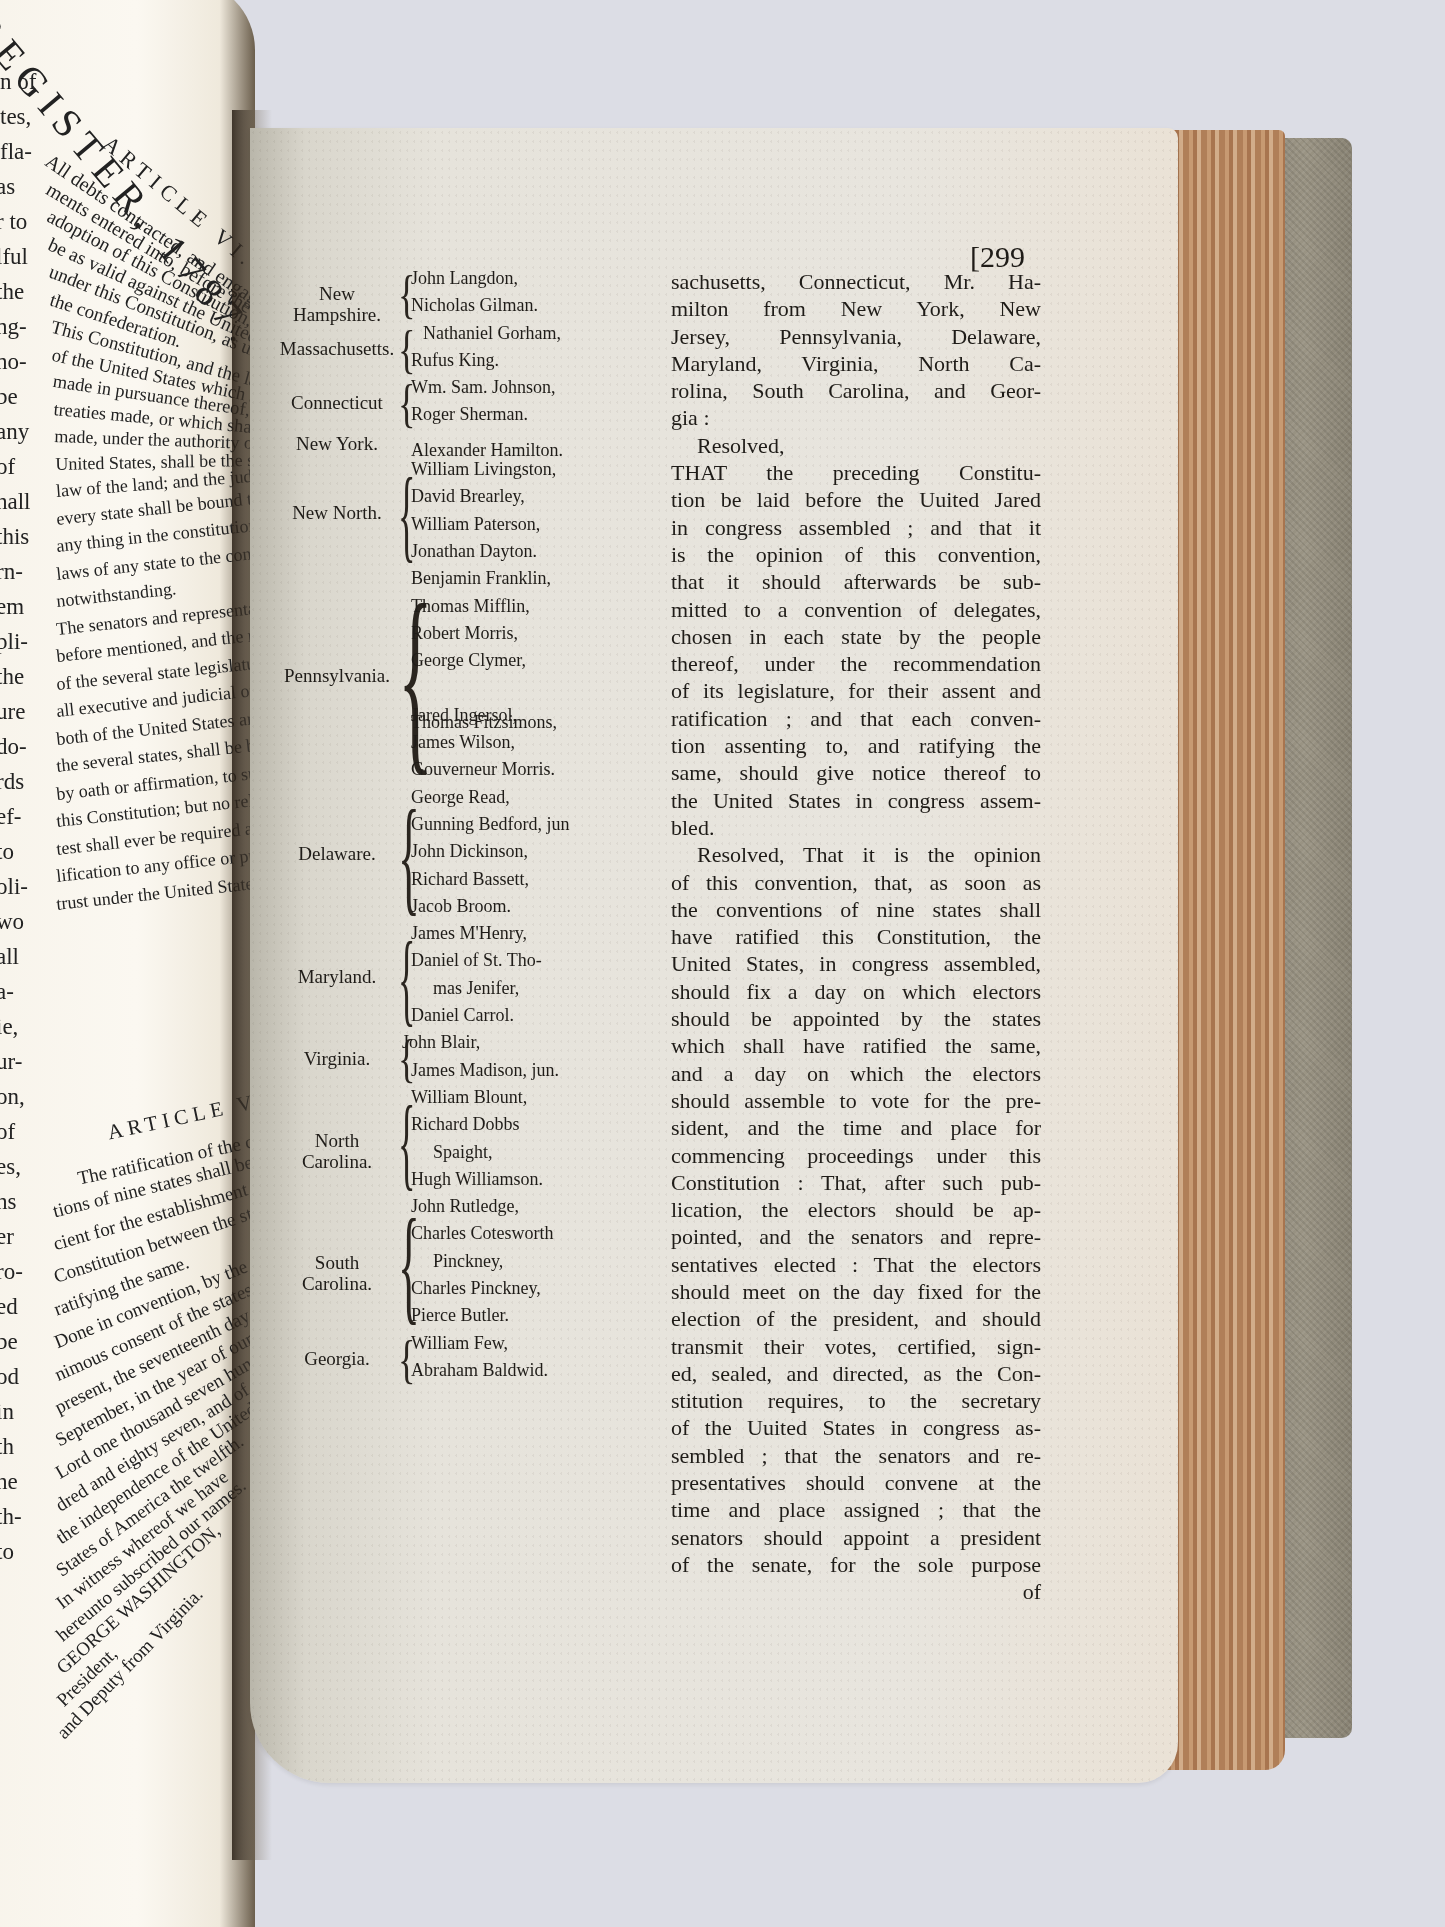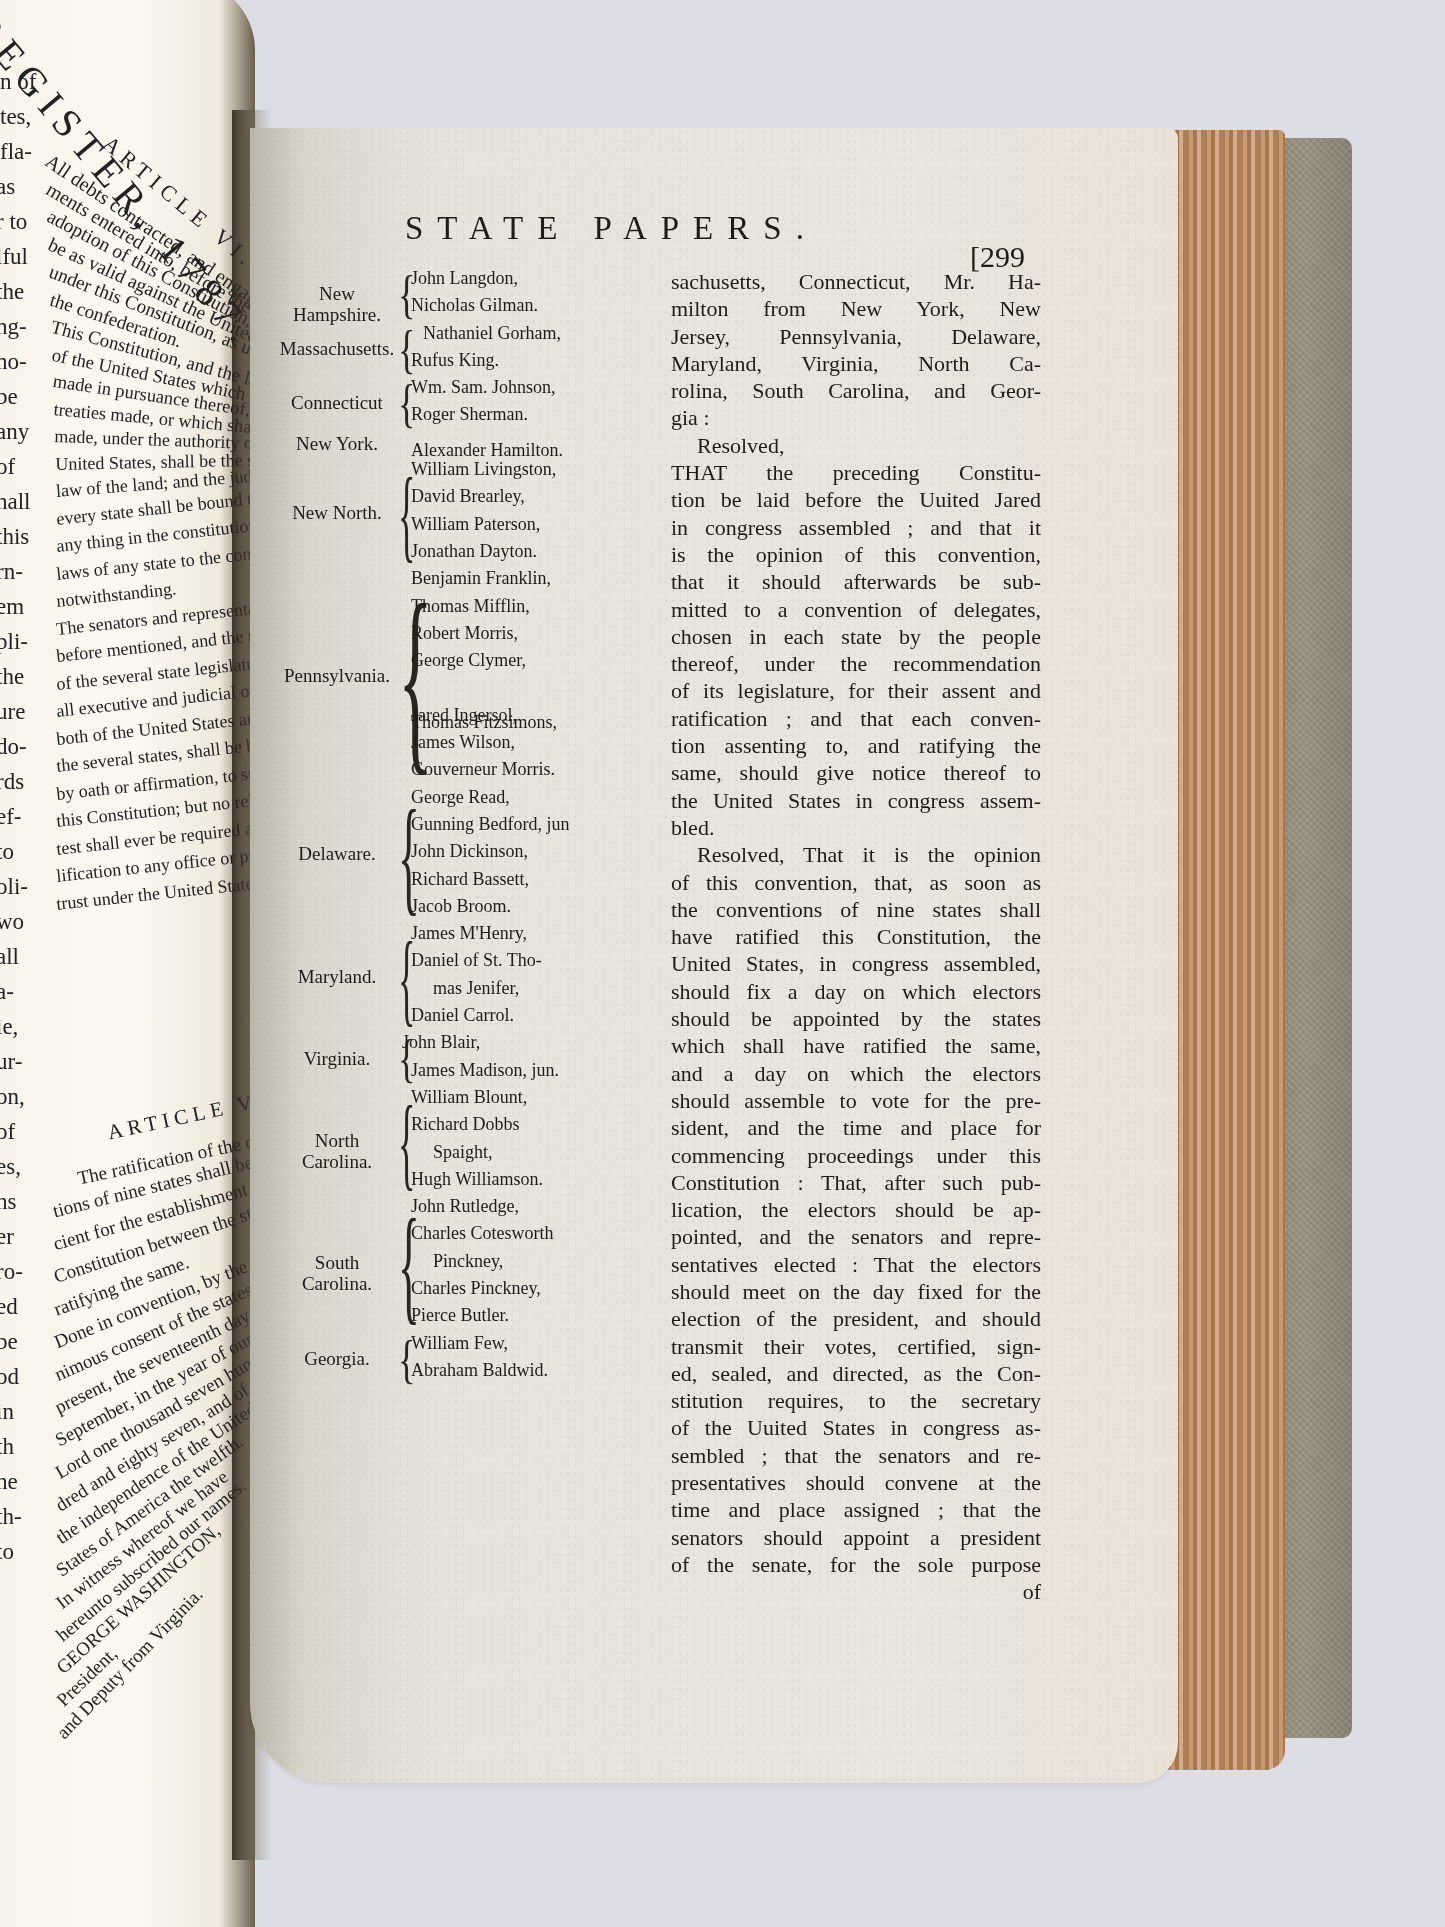--- a/index.html
+++ b/index.html
@@ -141,21 +141,20 @@
           <div class="ltxt lrot" style="left:50px;top:1713px;font-size:19px;transform:rotate(-44deg);">President,</div>
           <div class="ltxt lrot" style="left:50px;top:1746px;font-size:19px;transform:rotate(-46deg);">and Deputy from Virginia.</div>
         </div>
     </div>
   </div>
 
   <div class="gutter"></div>
 
   <div class="rightpage"></div>
 
-  <div class="header">STATE PAPERS.</div>
   <div class="pagenum">[299</div>
 
   <div class="col1" id="col1">
       <div style="position: relative; height: 54.6px;">
         <div class="state" style="top: 15.3px;">New Hampshire.</div>
         <div class="brace" style="top: 0px; height: 54.6px; font-size: 52px; line-height: 54.6px; transform: scaleX(0.7); transform-origin: left center;">{</div>
         <div class="name" style="top:0px;left:133px;">John Langdon,</div>
         <div class="name" style="top:27.3px;left:133px;">Nicholas Gilman.</div>
       </div>
       <div style="position: relative; height: 54.6px;">

